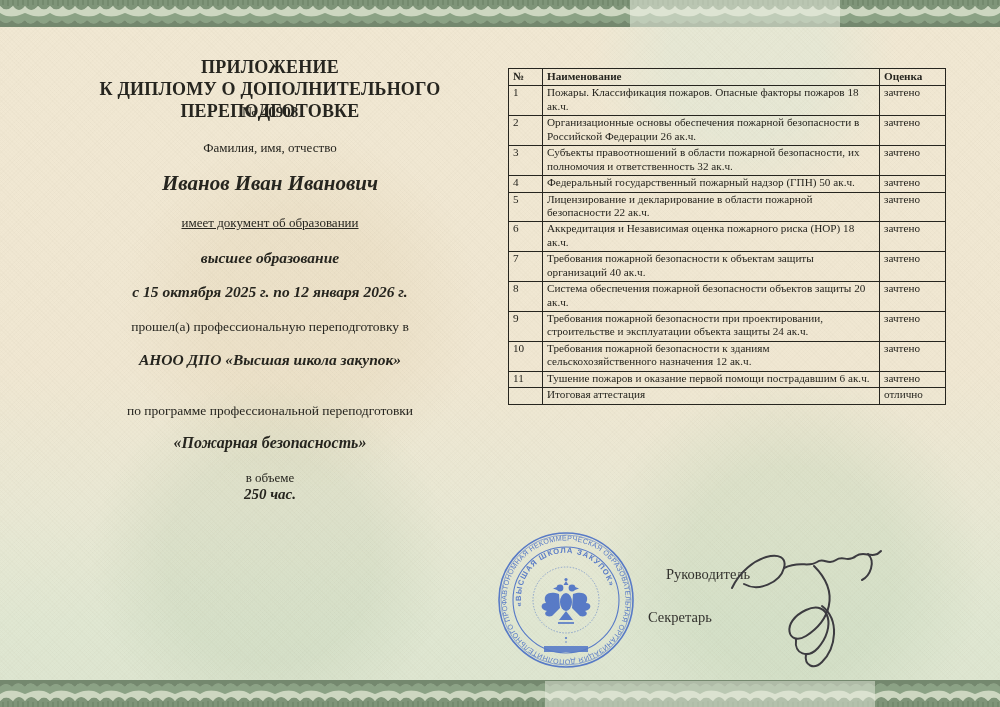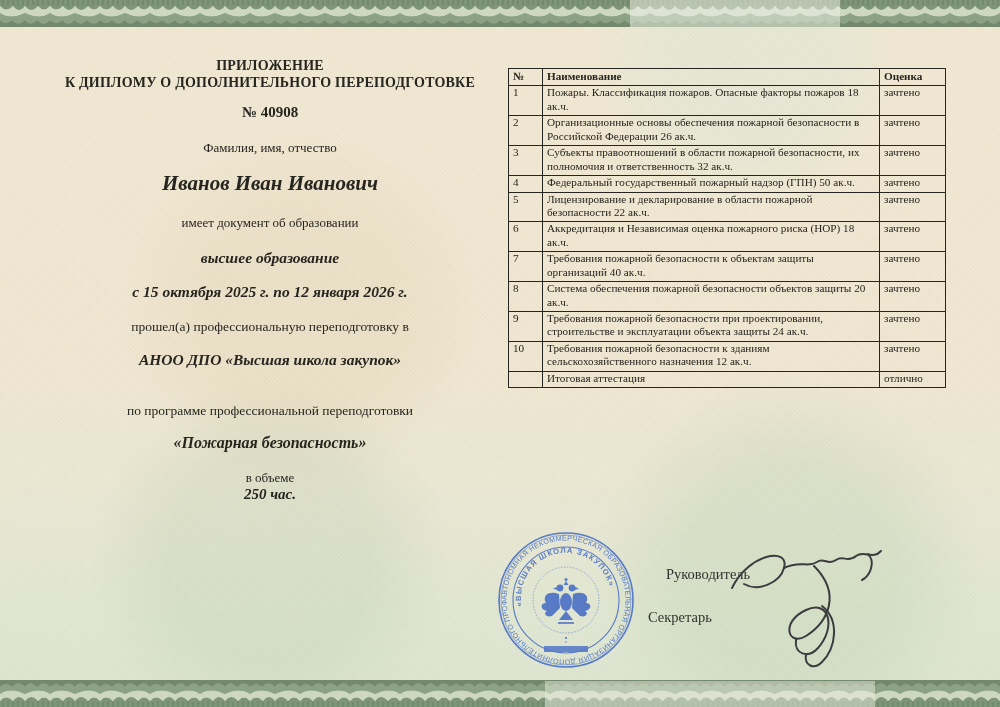--- a/index.html
+++ b/index.html
@@ -33,25 +33,25 @@
     background:rgba(235,239,226,0.55); pointer-events:none;
   }
   .band-fade-b {
     position:absolute; bottom:0; left:545px; width:330px; height:26px;
     background:rgba(233,238,224,0.5); pointer-events:none;
   }
 
   
   .left-col { position:absolute; left:58px; top:0; width:424px; height:707px; }
   .left-col p { position:absolute; width:100%; text-align:center; }
-  .t-title   { top:57px;  font-size:14px; font-weight:bold; line-height:1.22; letter-spacing:0.2px;}
+  .t-title   { top:57px;  font-size:18px; font-weight:bold; line-height:1.22; letter-spacing:0.2px;}
   .t-number  { top:104px; font-size:15px;  font-weight:bold; }
   .t-famlbl  { top:140px; font-size:13px; }
   .t-name    { top:171px; font-size:21px;  font-weight:bold; font-style:italic; }
-  .t-hasdoc  { top:215px; font-size:13px; }
+  .t-hasdoc  { top:215px; font-size:13px;text-decoration:underline; }
   .t-edu     { top:249px; font-size:15.5px; font-weight:bold; font-style:italic; }
   .t-period  { top:283px; font-size:15.5px; font-weight:bold; font-style:italic; }
   .t-passed  { top:319px; font-size:13.5px; }
   .t-org     { top:351px; font-size:15.5px; font-weight:bold; font-style:italic; }
   .t-prglbl  { top:403px; font-size:13.5px; }
   .t-prg     { top:434px; font-size:16px;  font-weight:bold; font-style:italic; }
   .t-vollbl  { top:470px; font-size:13px; }
   .t-volval  { top:486px; font-size:15px;  font-weight:bold; font-style:italic; }
 
   
@@ -185,20 +185,25 @@
             <td class="c-num">9</td>
             <td class="c-name">Требования пожарной безопасности при проектировании, строительстве и эксплуатации объекта защиты 24 ак.ч.</td>
             <td class="c-grade">зачтено</td>
           </tr>
           <tr>
             <td class="c-num">10</td>
             <td class="c-name">Требования пожарной безопасности к зданиям сельскохозяйственного назначения 12 ак.ч.</td>
             <td class="c-grade">зачтено</td>
           </tr>
           <tr>
+            <td class="c-num">11</td>
+            <td class="c-name">Тушение пожаров и оказание первой помощи пострадавшим 6 ак.ч.</td>
+            <td class="c-grade">зачтено</td>
+          </tr>
+          <tr>
             <td class="c-num"></td>
             <td class="c-name">Итоговая аттестация</td>
             <td class="c-grade">отлично</td>
           </tr>
         </tbody>
     </table>
   </div>
 
   <svg class="seal" viewBox="0 0 144 144" xmlns="http://www.w3.org/2000/svg">
     <g stroke="#4d72c6" fill="none">

